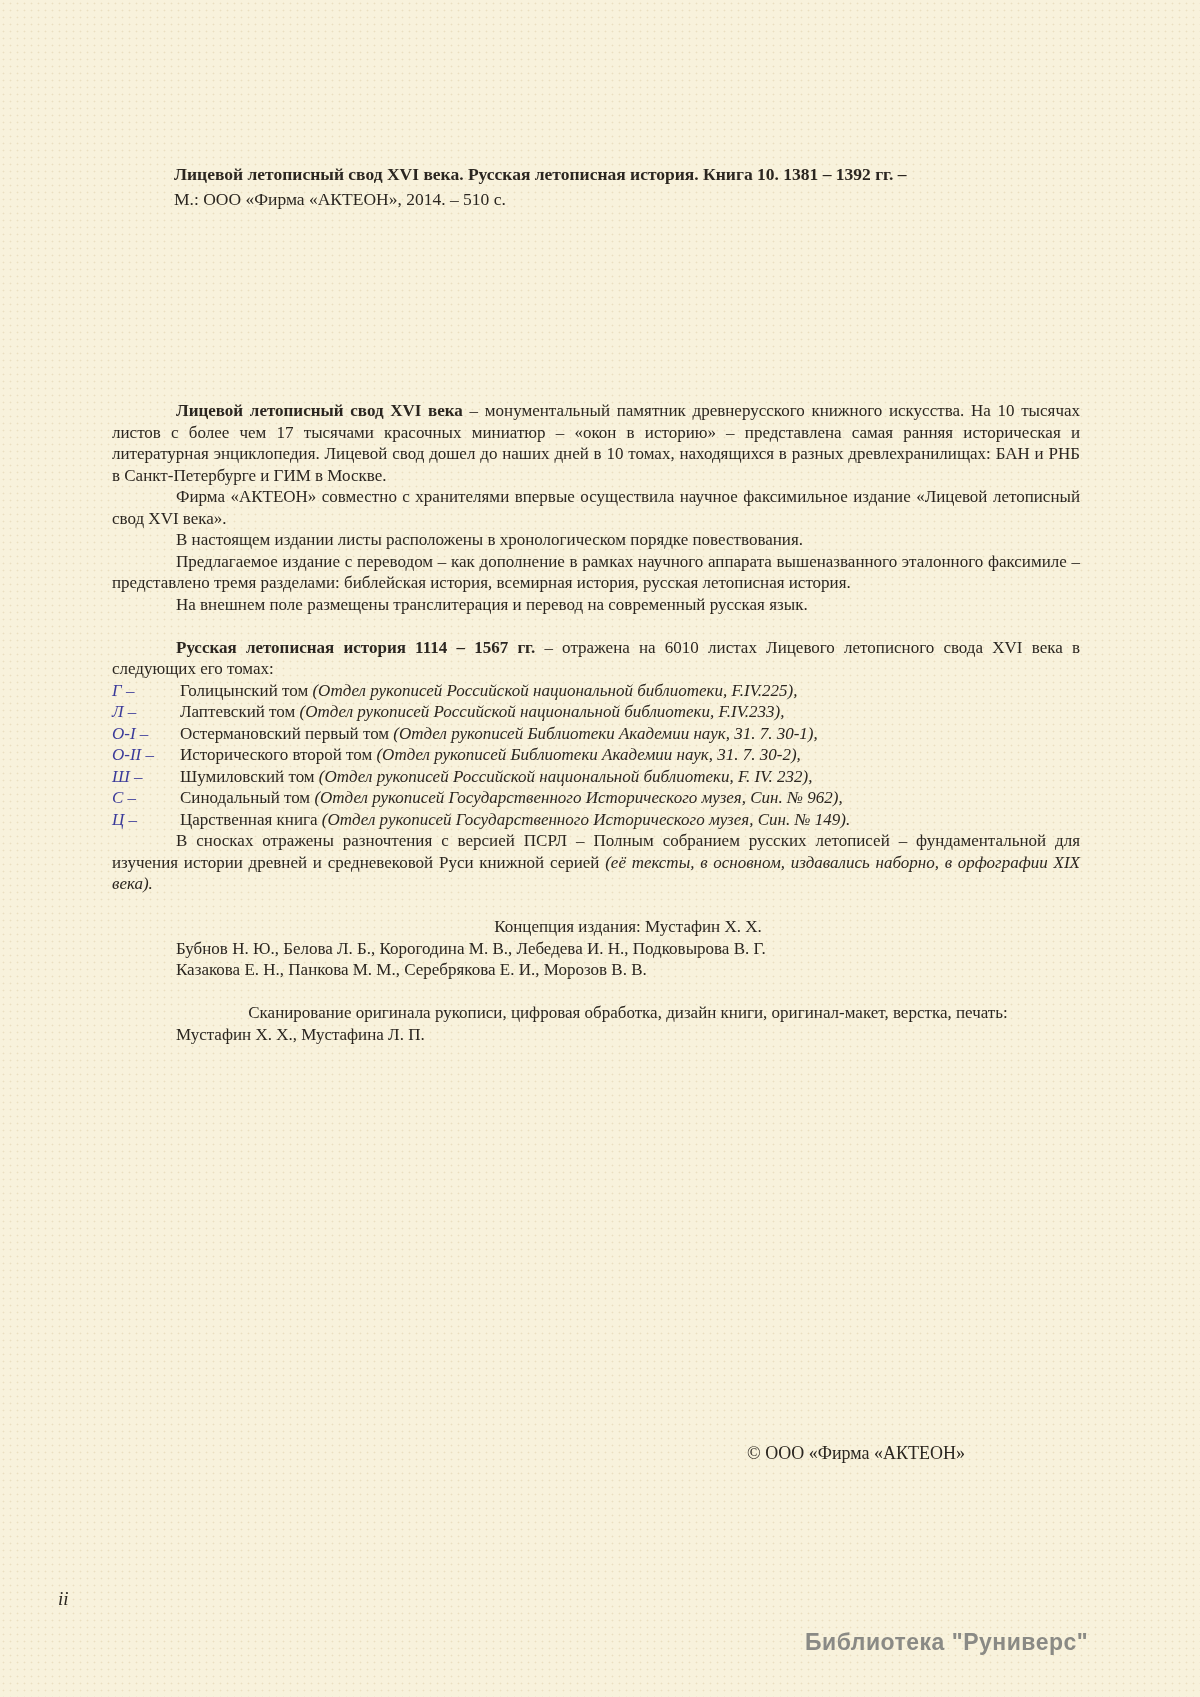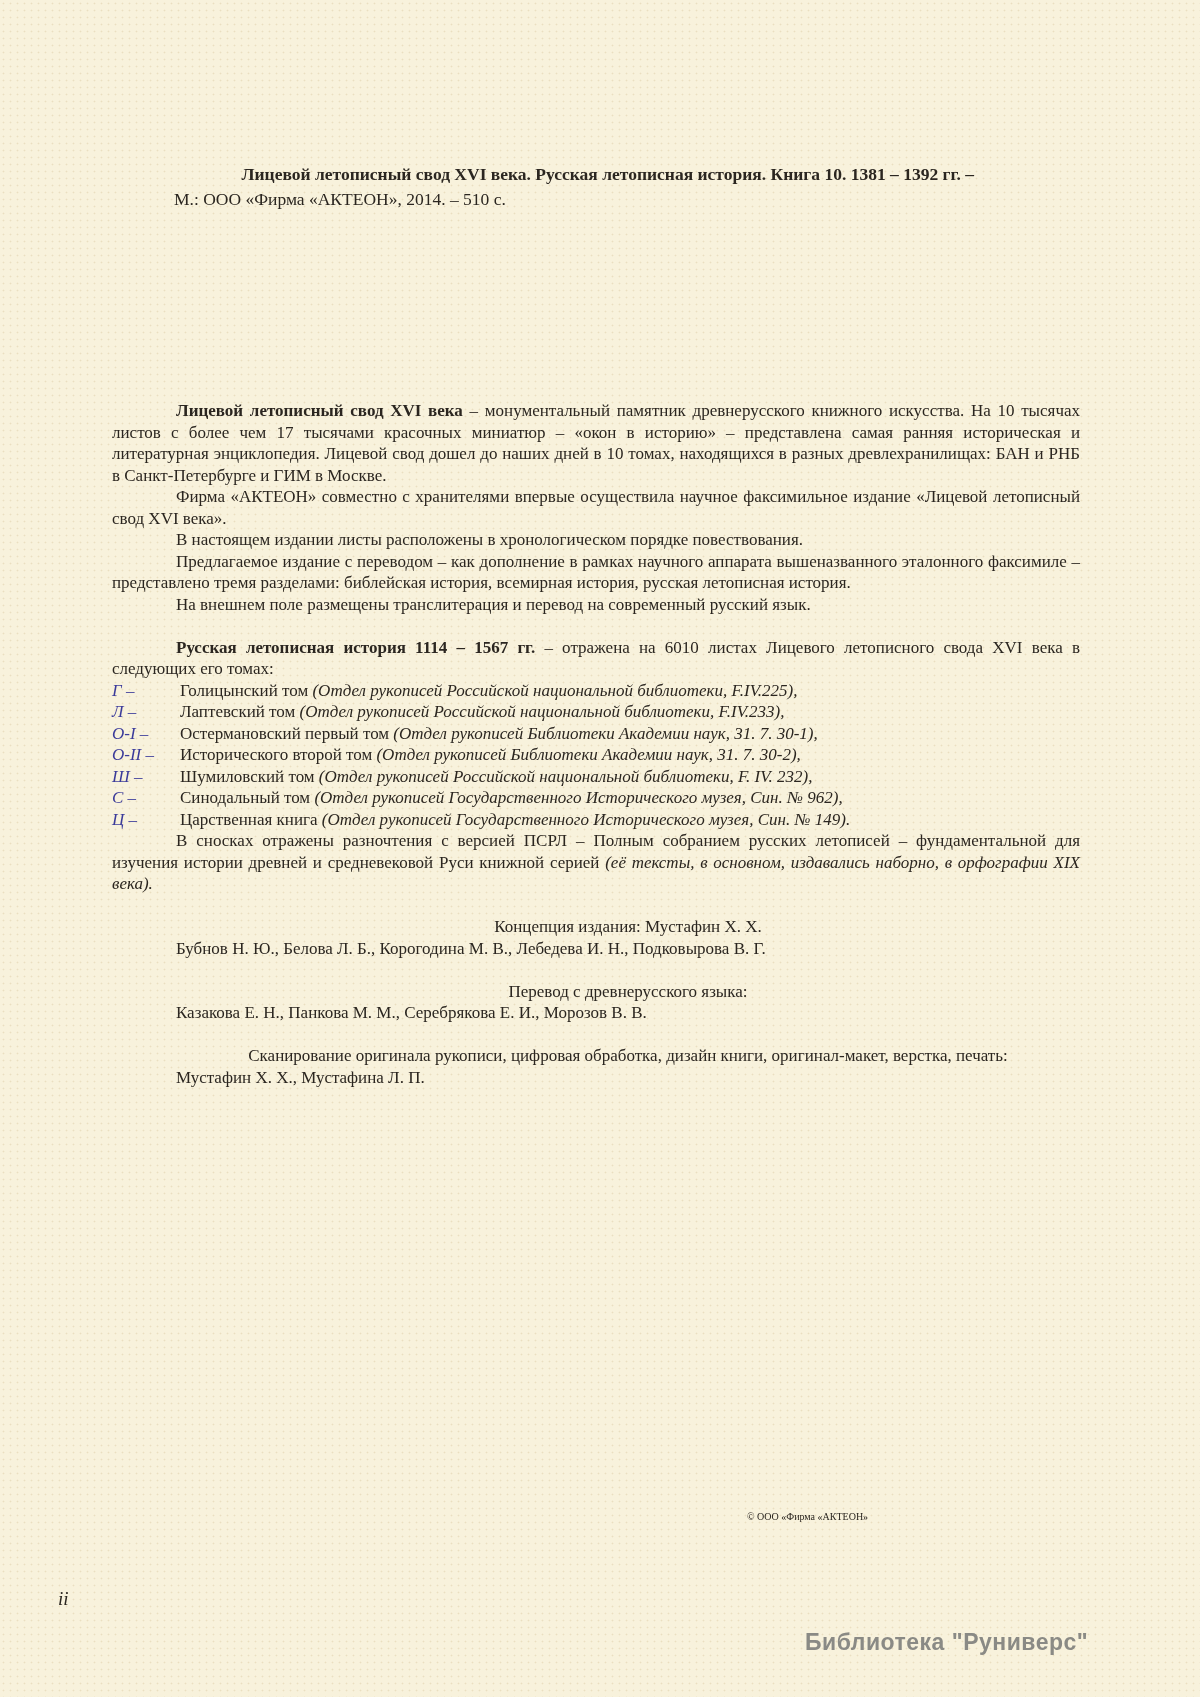--- a/index.html
+++ b/index.html
@@ -34,21 +34,21 @@
     left: 112px;
     width: 968px;
     font-size: 17px;
     line-height: 21.5px;
   }
   .main p {
     margin: 0;
     text-align: justify;
     text-indent: 64px;
   }
-  .b { font-weight: bold; text-align: right; }
+  .b { font-weight: bold; }
   .i { font-style: italic; }
 
   .section-head { margin-top: 21.5px !important; }
 
   .vol-row {
     display: flex;
     align-items: baseline;
   }
   .vol-letter {
     flex: 0 0 68px;
@@ -65,23 +65,23 @@
   .credit-gap { margin-top: 21.5px !important; }
   .credit-names {
     margin: 0;
     text-indent: 0;
     text-align: left !important;
   }
   .main p.plain { text-align: center; }
 
   .copyright {
     position: absolute;
-    top: 1508px;
+    top: 1444px;
     left: 747px;
-    font-size: 10px;
+    font-size: 18px;
     line-height: 18px;
     color: #2b2620;
   }
   .page-number {
     position: absolute;
     top: 1588px;
     left: 58px;
     font-size: 19px;
     font-style: italic;
   }
@@ -102,21 +102,21 @@
 <div class="citation">
   <span class="line b">Лицевой летописный свод XVI века. Русская летописная история. Книга 10. 1381 – 1392 гг. –</span>
   <span class="line">М.: ООО «Фирма «АКТЕОН», 2014. – 510 с.</span>
 </div>
 
 <div class="main">
   <p><span class="b">Лицевой летописный свод XVI века</span><span> – монументальный памятник древнерусского книжного искусства. На 10 тысячах листов с более чем 17 тысячами красочных миниатюр – «окон в историю» – представлена самая ранняя историческая и литературная энциклопедия. Лицевой свод дошел до наших дней в 10 томах, находящихся в разных древлехранилищах: БАН и РНБ в Санкт-Петербурге и ГИМ в Москве.</span></p>
   <p>Фирма «АКТЕОН» совместно с хранителями впервые осуществила научное факсимильное издание «Лицевой летописный свод XVI века».</p>
   <p>В настоящем издании листы расположены в хронологическом порядке повествования.</p>
   <p>Предлагаемое издание с переводом – как дополнение в рамках научного аппарата вышеназванного эталонного факсимиле – представлено тремя разделами: библейская история, всемирная история, русская летописная история.</p>
-  <p>На внешнем поле размещены транслитерация и перевод на современный русский язык.</p>
+  <p>На внешнем поле размещены транслитерация и перевод на современный русская язык.</p>
 
   <p class="section-head"><span class="b">Русская летописная история 1114 – 1567 гг.</span><span> – отражена на 6010 листах Лицевого летописного свода XVI века в следующих его томах:</span></p>
 
   <div class="vol-row">
     <span class="vol-letter">Г –</span>
     <span class="vol-text"><span>Голицынский том </span><span class="vol-source">(Отдел рукописей Российской национальной библиотеки, F.IV.225),</span></span>
   </div>
   <div class="vol-row">
     <span class="vol-letter">Л –</span>
     <span class="vol-text"><span>Лаптевский том </span><span class="vol-source">(Отдел рукописей Российской национальной библиотеки, F.IV.233),</span></span>
@@ -141,21 +141,20 @@
     <span class="vol-letter">Ц –</span>
     <span class="vol-text"><span>Царственная книга </span><span class="vol-source">(Отдел рукописей Государственного Исторического музея, Син. № 149).</span></span>
   </div>
 
   <p><span>В сносках отражены разночтения с версией ПСРЛ – Полным собранием русских летописей – фундаментальной для изучения истории древней и средневековой Руси книжной серией </span><span class="i">(её тексты, в основном, издавались наборно, в орфографии XIX века).</span></p>
 
   <p class="credit-head credit-gap plain">Концепция издания: Мустафин Х. Х.</p>
 
   <p class="credit-names plain">Бубнов Н. Ю., Белова Л. Б., Корогодина М. В., Лебедева И. Н., Подковырова В. Г.</p>
 
-  <p class="credit-head credit-gap plain">Перевод с древнерусского языка:</p>
   <p class="credit-names plain">Казакова Е. Н., Панкова М. М., Серебрякова Е. И., Морозов В. В.</p>
 
   <p class="credit-head credit-gap plain">Сканирование оригинала рукописи, цифровая обработка, дизайн книги, оригинал-макет, верстка, печать:</p>
   <p class="credit-names plain">Мустафин Х. Х., Мустафина Л. П.</p>
 </div>
 
 <div class="copyright">© ООО «Фирма «АКТЕОН»</div>
 
 <div class="page-number">ii</div>
 

